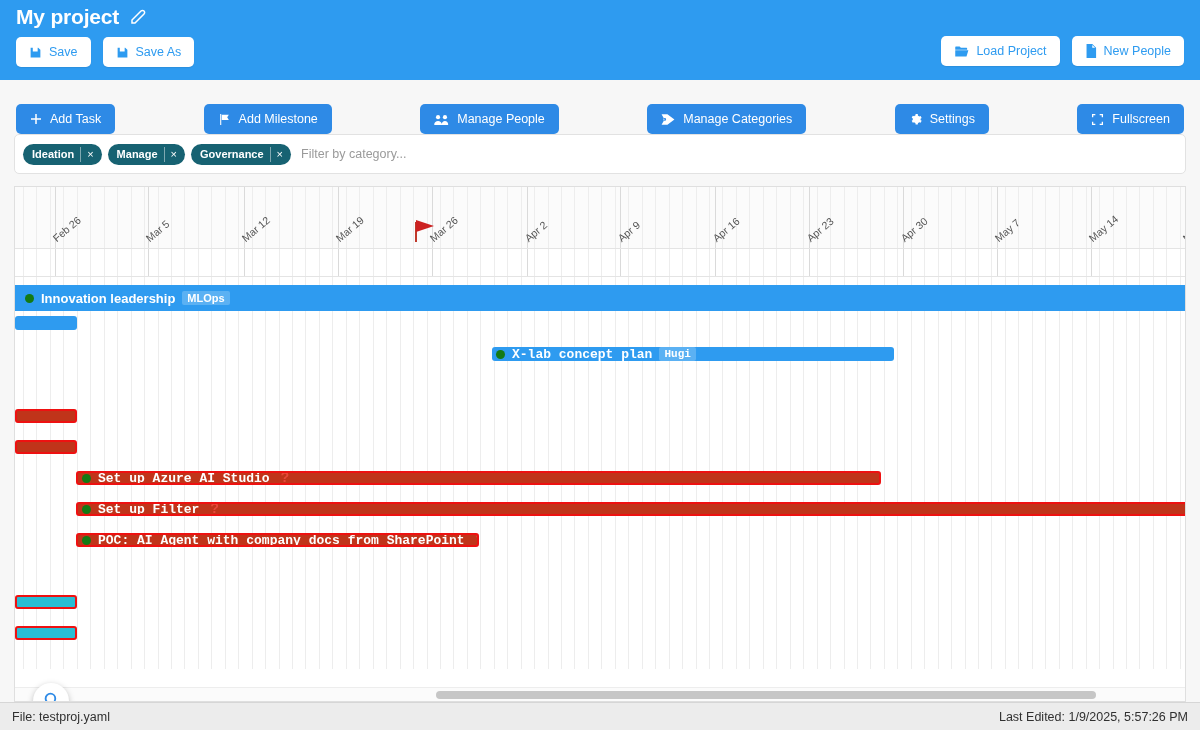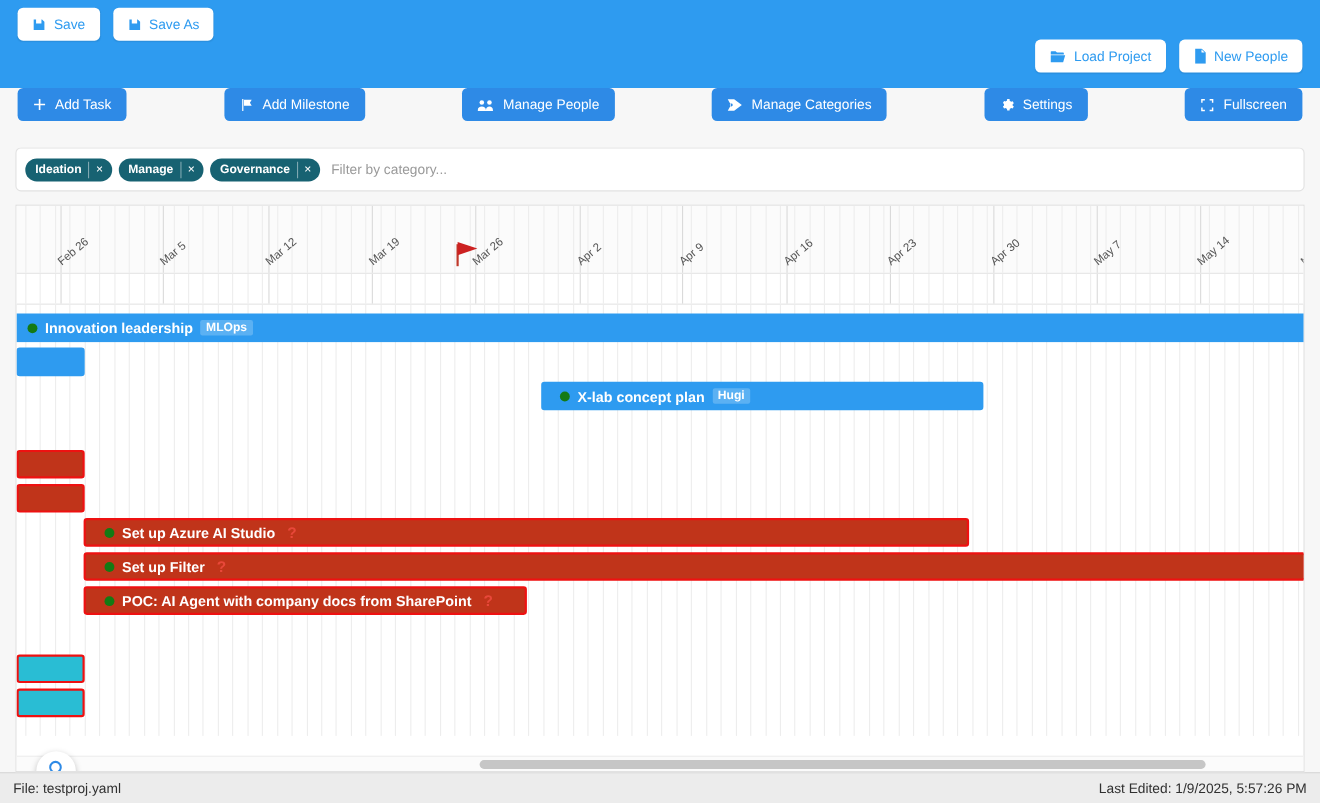--- a/index.html
+++ b/index.html
@@ -78,21 +78,21 @@
     top: 36px;
     display: flex;
     gap: 12px;
   }
 
   
   .toolbar {
     flex: 0 0 54px;
     background: #f7f7f7;
     display: flex;
-    align-items: flex-start;
+    align-items: flex-end;
     padding: 0 16px;
     position: relative;
   }
   .toolbar-inner {
     width: 100%;
     display: flex;
     justify-content: space-between;
     align-items: center;
   }
   .bbtn {
@@ -238,28 +238,29 @@
     cursor: pointer;
   }
   .group-label {
     color: #ffffff;
     font-size: 13px;
     font-weight: bold;
   }
 
   .bar {
     position: absolute;
-    height: 26px;
+    height: 14px;
     border-radius: 3px;
     display: flex;
     align-items: center;
-    padding-left: 17px;
+    padding-left: 4px;
     gap: 7px;
     cursor: pointer;
     overflow: hidden;
+    font-family: Liberation Mono, monospace;
   }
   .bar-blue { background: #2e9bf0; }
   .bar-red  { background: #c0341a; border: 2px solid #ee1111; }
   .bar-cyan { background: #29bdd4; border: 2px solid #ee1111; }
   .bar-label {
     color: #ffffff;
     font-size: 13px;
     font-weight: bold;
     white-space: nowrap;
   }
@@ -328,20 +329,28 @@
     font-size: 12.5px;
     color: #303030;
   }
 </style>
 </head>
 <body>
 
 <div id="app">
 
   <div class="app-header">
+    <div class="title-row">
+      <span class="proj-title">My project</span>
+      <span class="edit-icon">
+        <svg width="18" height="18" viewBox="0 0 24 24" fill="none" stroke="#ffffff" stroke-width="2">
+          <path d="M4 20h4L20 8a2.8 2.8 0 0 0-4-4L4 16v4z"></path>
+        </svg>
+      </span>
+    </div>
 
     <div class="header-btn-row">
       <button class="wbtn">
         <span>
           <svg width="13" height="13" viewBox="0 0 24 24" fill="#2e9bf0">
             <path d="M3 3h14l4 4v14H3V3zm4 0v7h9V3H7zm-1 12h12v6H6v-6z"></path>
           </svg>
         </span>
         <span>Save</span>
       </button>

